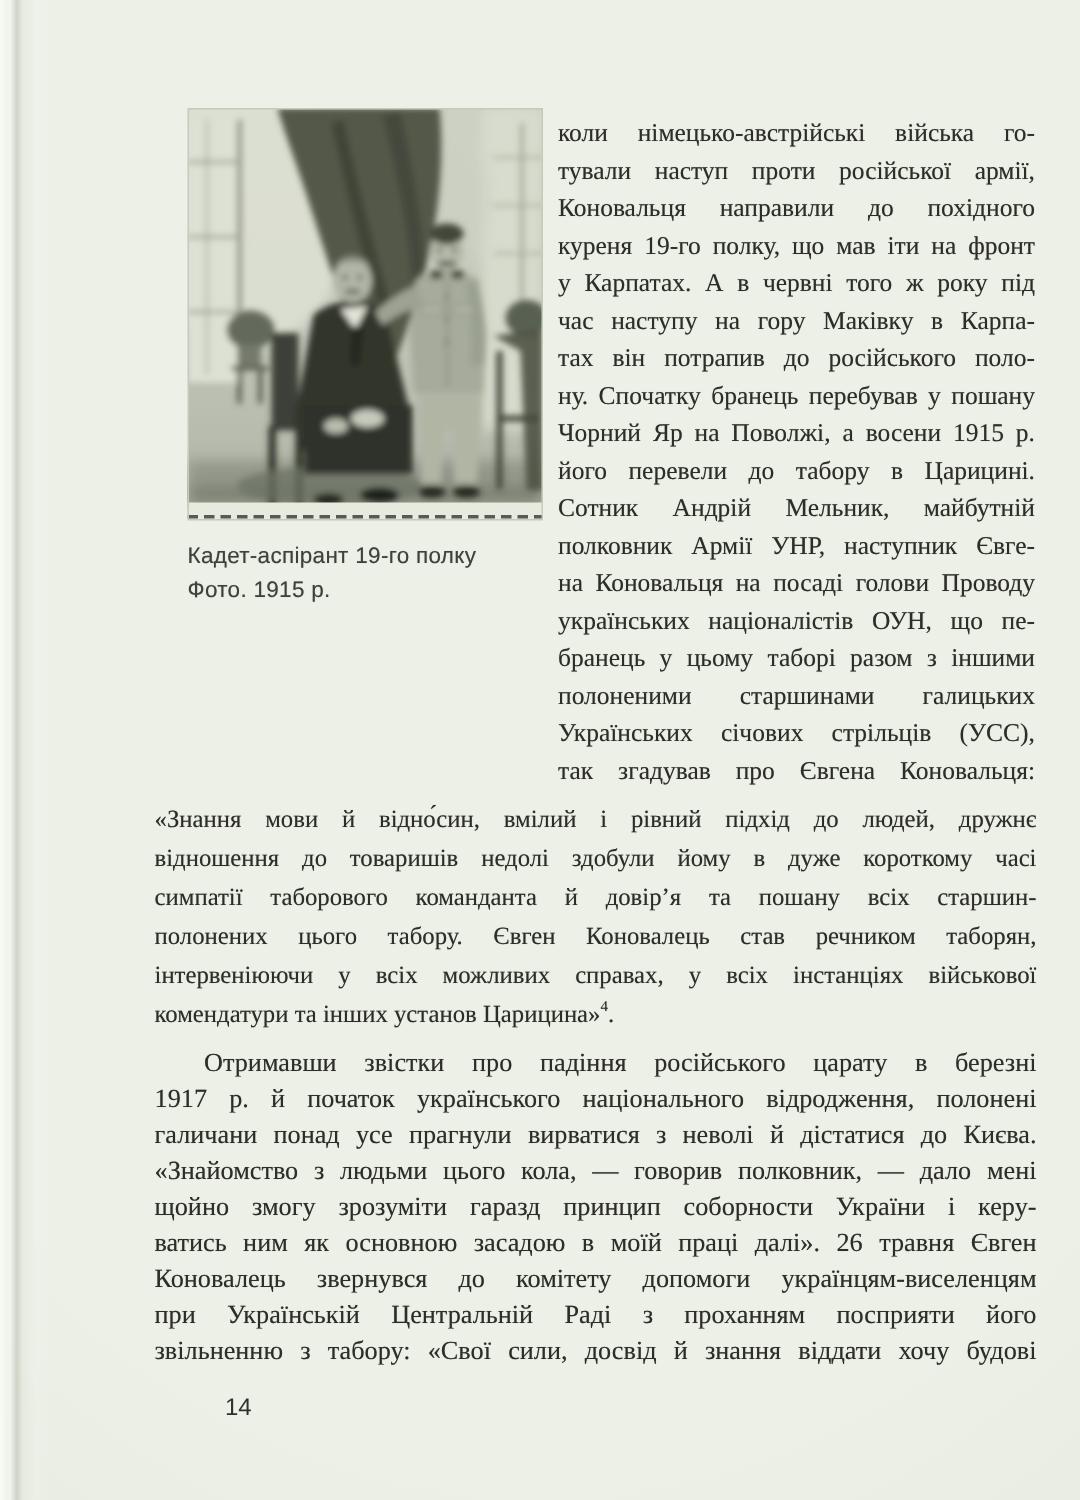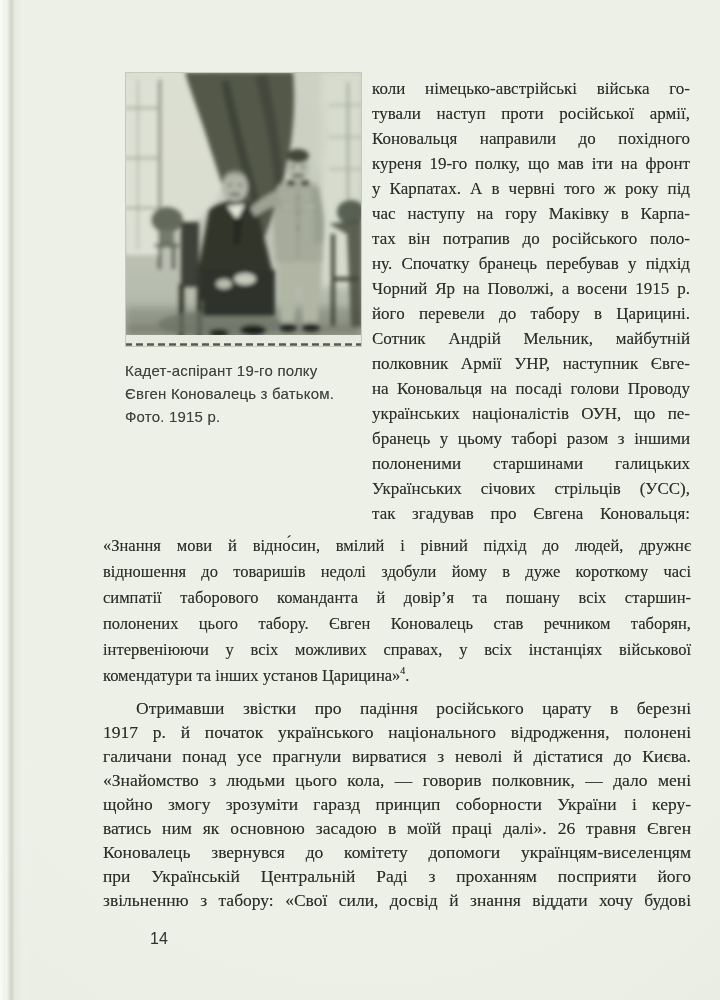--- a/index.html
+++ b/index.html
@@ -139,34 +139,33 @@
         <rect x="206" y="162" width="4" height="92" fill="#3f4337"></rect>
         <rect x="206" y="205" width="28" height="4" fill="#43473b"></rect>
       </g>
 
       <rect x="0" y="263" width="237" height="12" fill="#e7eade"></rect>
       <line x1="0" y1="272.5" x2="237" y2="272.5" stroke="#3f4238" stroke-width="2.4" stroke-dasharray="7 4" opacity=".85"></line>
       <rect x="0.5" y="0.5" width="236" height="274" fill="none" stroke="#c6cabc" stroke-width="1"></rect>
     </svg>
     <figcaption class="caption">
         <div class="cap-line">Кадет-аспірант 19-го полку</div>
-        <div class="cap-line">Євген Коновалець з батьком.</div>
         <div class="cap-line">Фото. 1915 р.</div>
       </figcaption>
   </figure>
 
   <div class="textblock narrow">
       <div class="line just">коли німецько-австрійські війська го-</div>
       <div class="line just">тували наступ проти російської армії,</div>
       <div class="line just">Коновальця направили до похідного</div>
       <div class="line just">куреня 19-го полку, що мав іти на фронт</div>
       <div class="line just">у Карпатах. А в червні того ж року під</div>
       <div class="line just">час наступу на гору Маківку в Карпа-</div>
       <div class="line just">тах він потрапив до російського поло-</div>
-      <div class="line just">ну. Спочатку бранець перебував у підхід</div>
+      <div class="line just">ну. Спочатку бранець перебував у пошану</div>
       <div class="line just">Чорний Яр на Поволжі, а восени 1915 р.</div>
       <div class="line just">його перевели до табору в Царицині.</div>
       <div class="line just">Сотник Андрій Мельник, майбутній</div>
       <div class="line just">полковник Армії УНР, наступник Євге-</div>
       <div class="line just">на Коновальця на посаді голови Проводу</div>
       <div class="line just">українських націоналістів ОУН, що пе-</div>
       <div class="line just">бранець у цьому таборі разом з іншими</div>
       <div class="line just">полоненими старшинами галицьких</div>
       <div class="line just">Українських січових стрільців (УСС),</div>
       <div class="line just">так згадував про Євгена Коновальця:</div>

